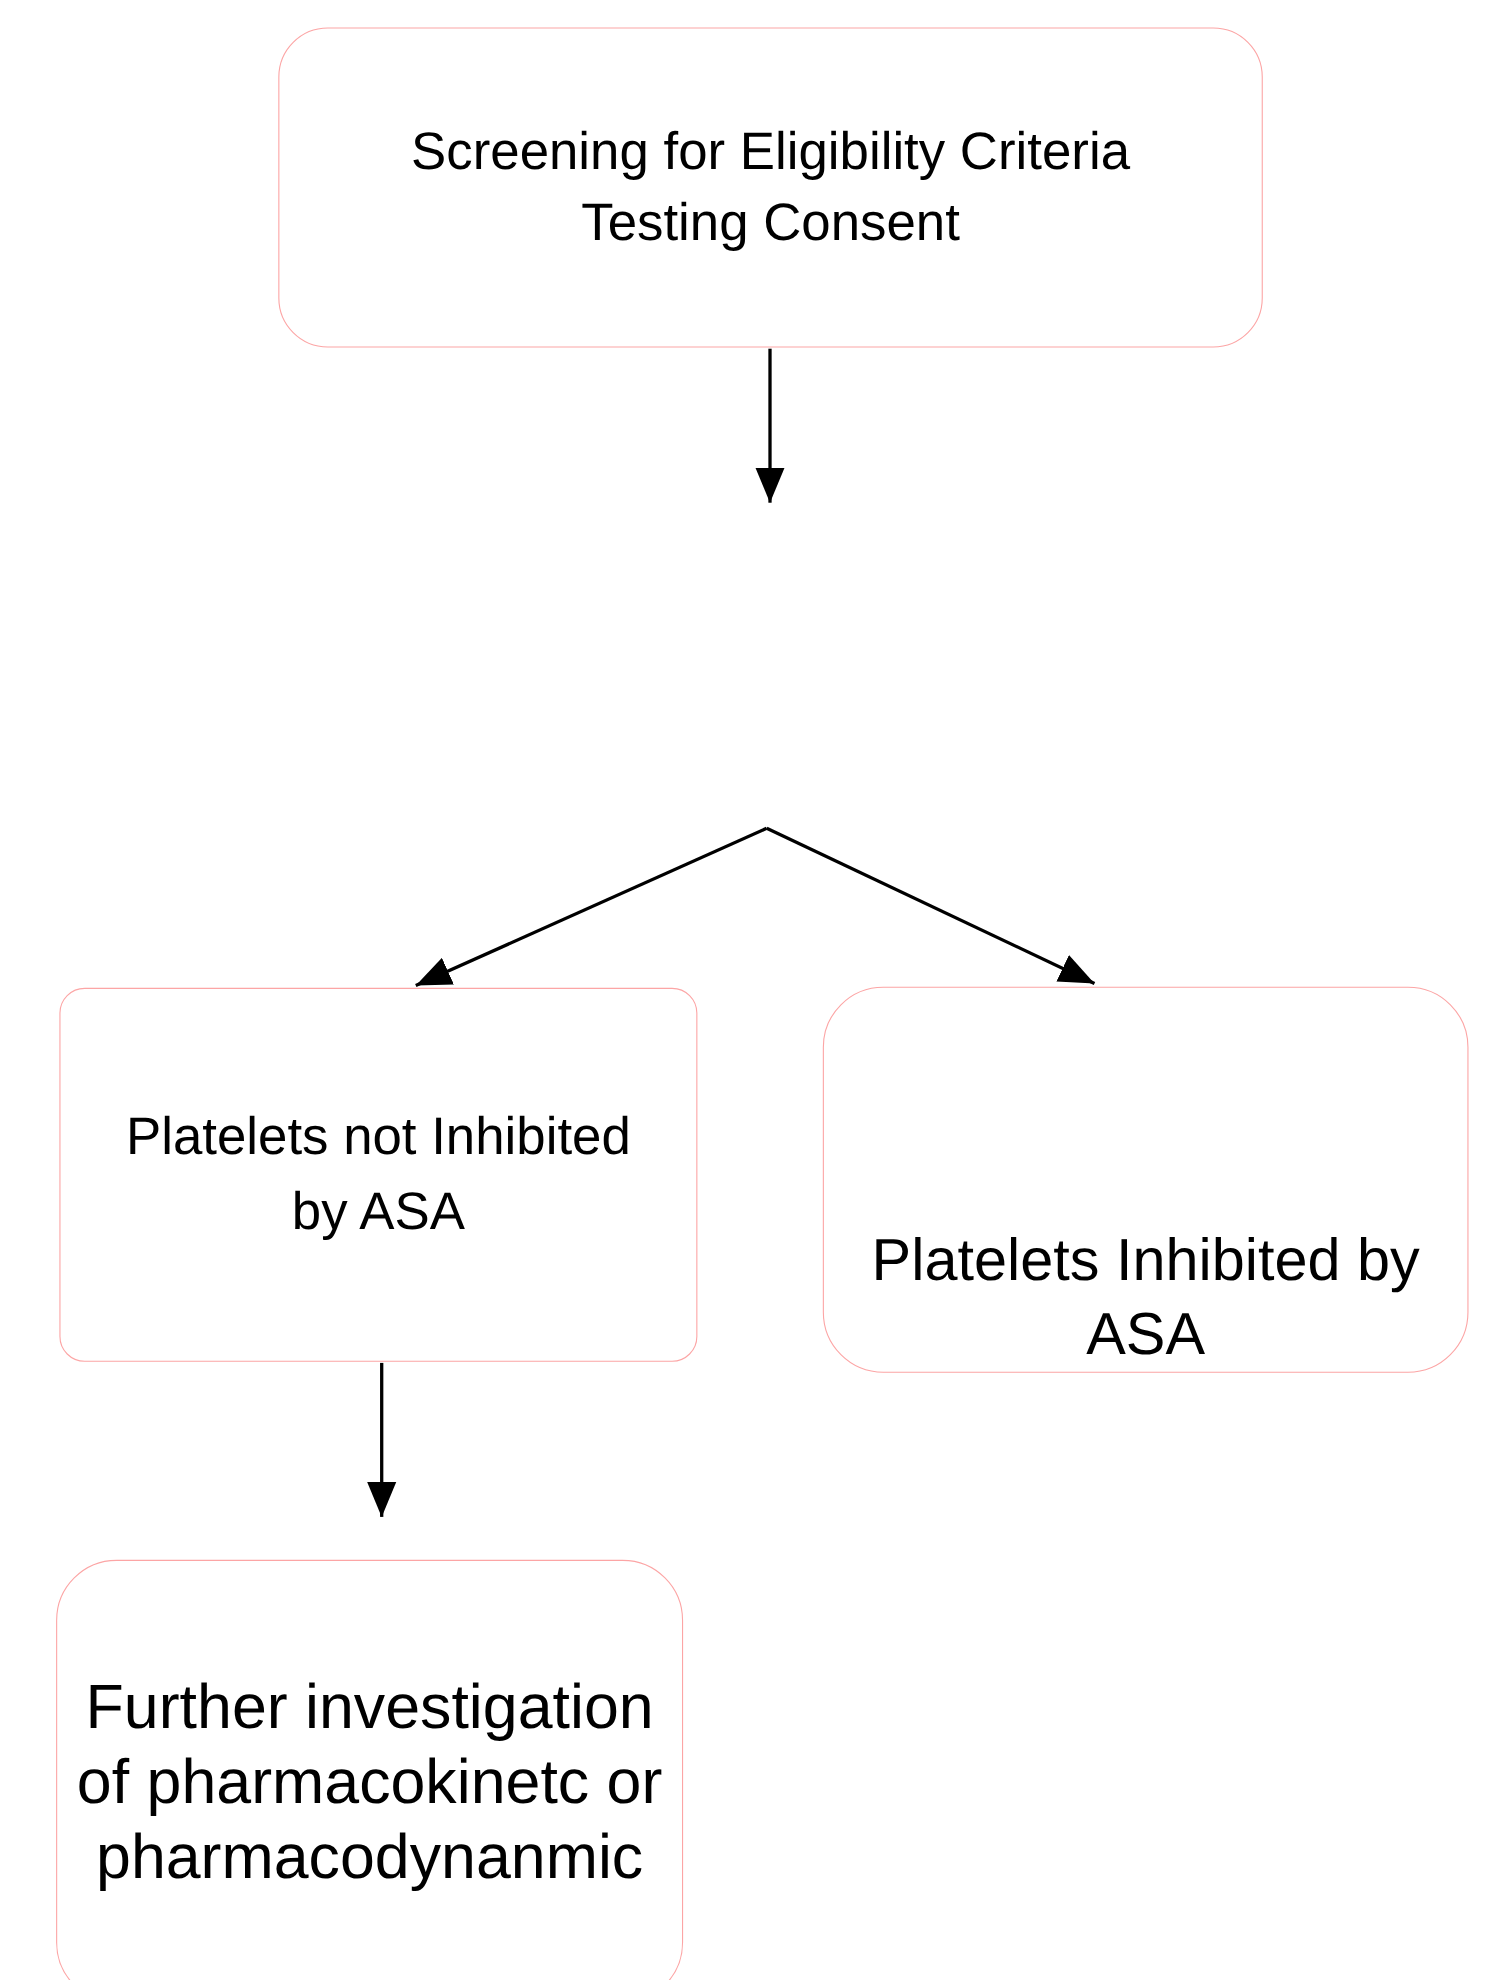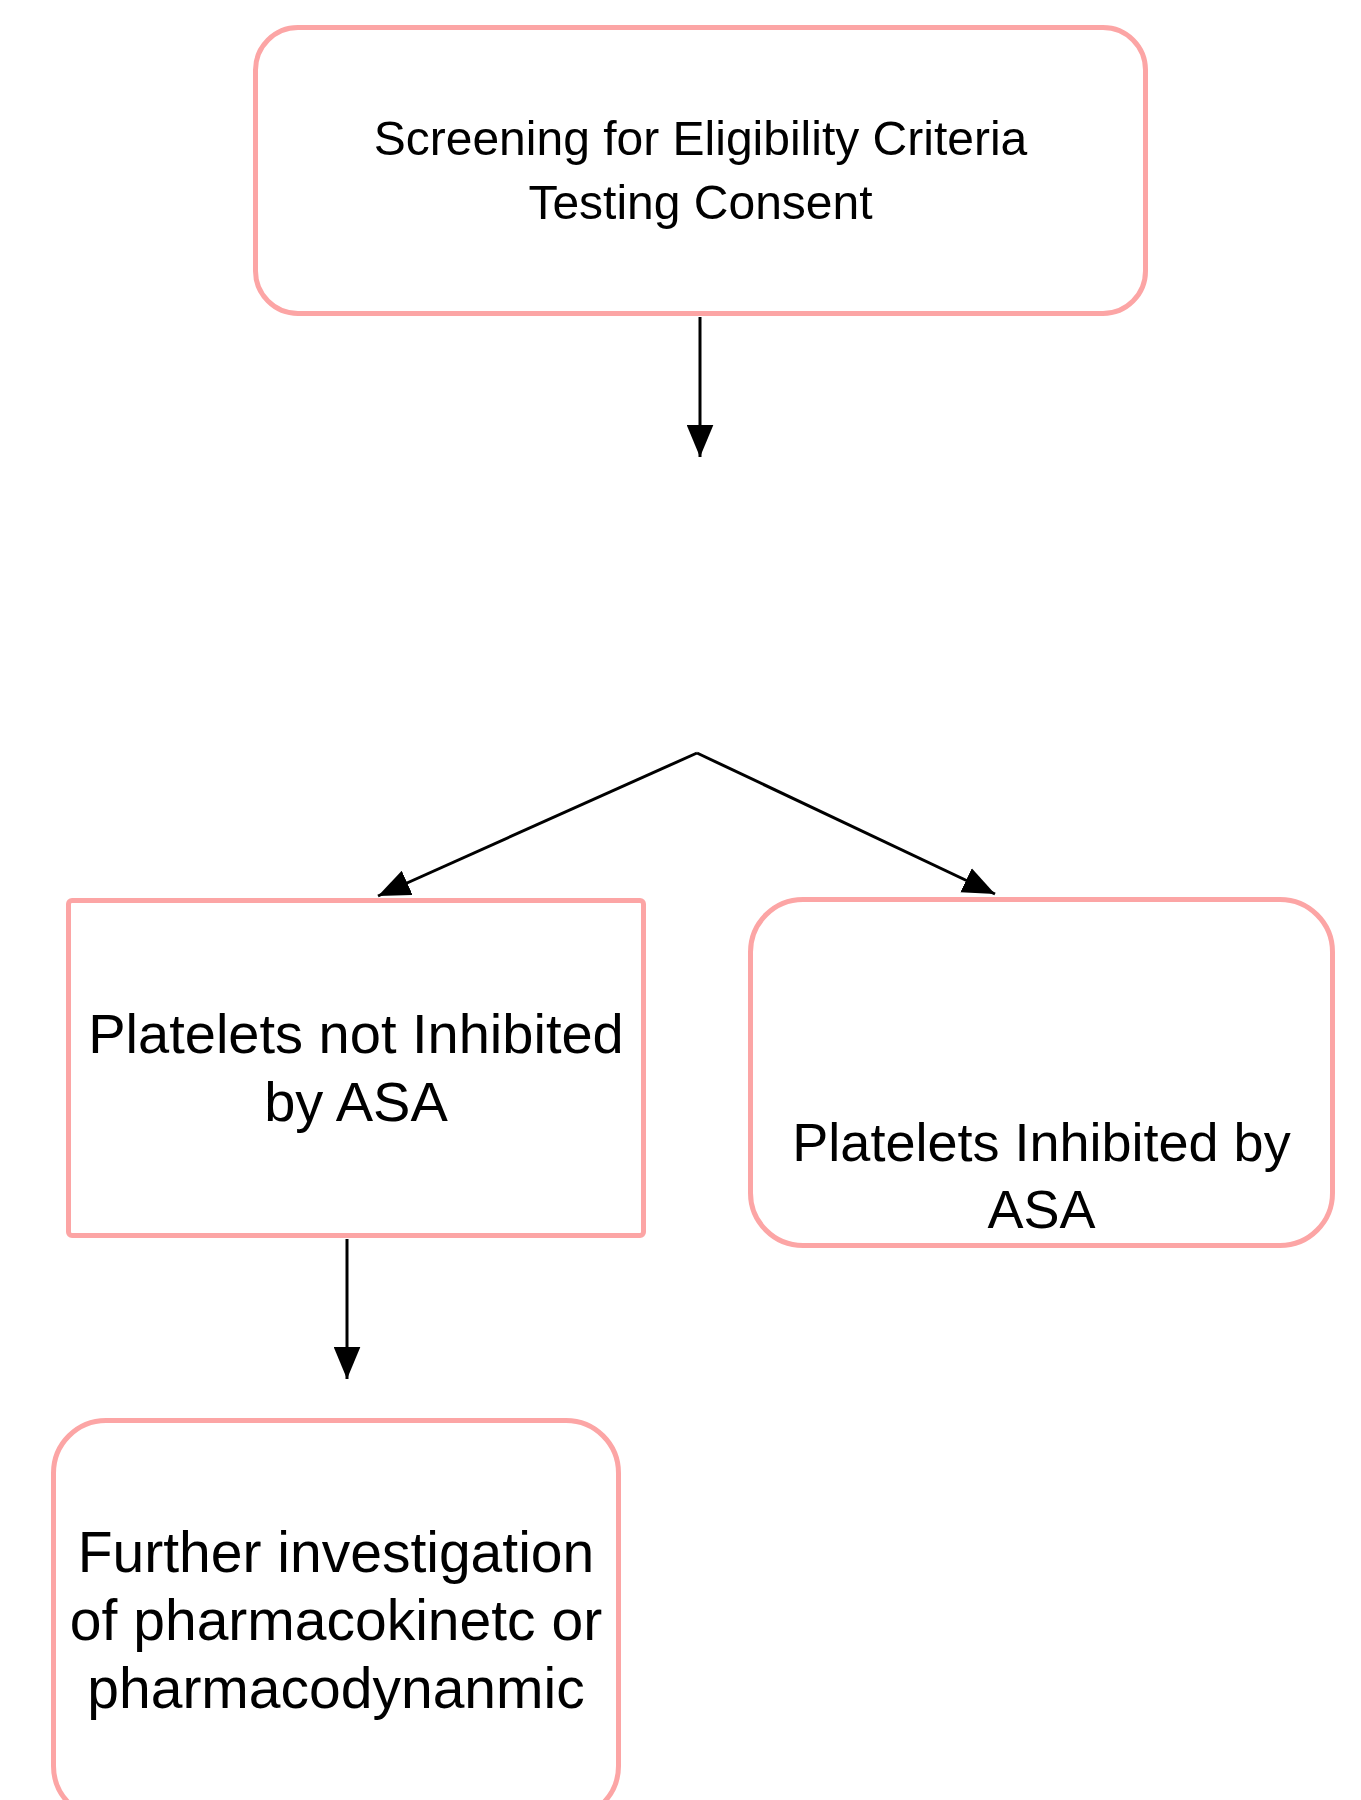--- a/index.html
+++ b/index.html
@@ -9,41 +9,41 @@
     height: 1800px;
     background: #ffffff;
     font-family: "Liberation Sans", "DejaVu Sans", sans-serif;
     color: #000000;
     overflow: hidden;
   }
   .node {
     position: absolute;
     box-sizing: border-box;
     background: #ffffff;
-    border: 5px solid #fca5a5;
+    border: 1px solid #fca5a5;
     display: flex;
     flex-direction: column;
     align-items: center;
     justify-content: center;
     text-align: center;
     z-index: 1;
   }
   .node .line { display: block; white-space: nowrap; }
 
   #node-screening {
     left: 253px; top: 25px; width: 895px; height: 291px;
     border-radius: 45px; font-size: 48px; line-height: 64px;
   }
   #node-baseline {
     left: 285px; top: 460px; width: 828px; height: 291px;
     border-radius: 0; font-size: 56px; line-height: 66px;
   }
   #node-not-inhibited {
-    left: 66px; top: 898px; width: 580px; height: 340px;
-    border-radius: 6px; font-size: 56px; line-height: 68px;
+    left: 54px; top: 898px; width: 580px; height: 340px;
+    border-radius: 23px; font-size: 48px; line-height: 68px;
   }
   #node-inhibited {
     left: 748px; top: 897px; width: 587px; height: 351px;
     border-radius: 55px; font-size: 54px; line-height: 67px; justify-content: flex-end;
   }
   #node-further {
     left: 51px; top: 1382px; width: 570px; height: 403px;
     border-radius: 55px; font-size: 57px; line-height: 68px; margin-top: 36px;
   }
 

